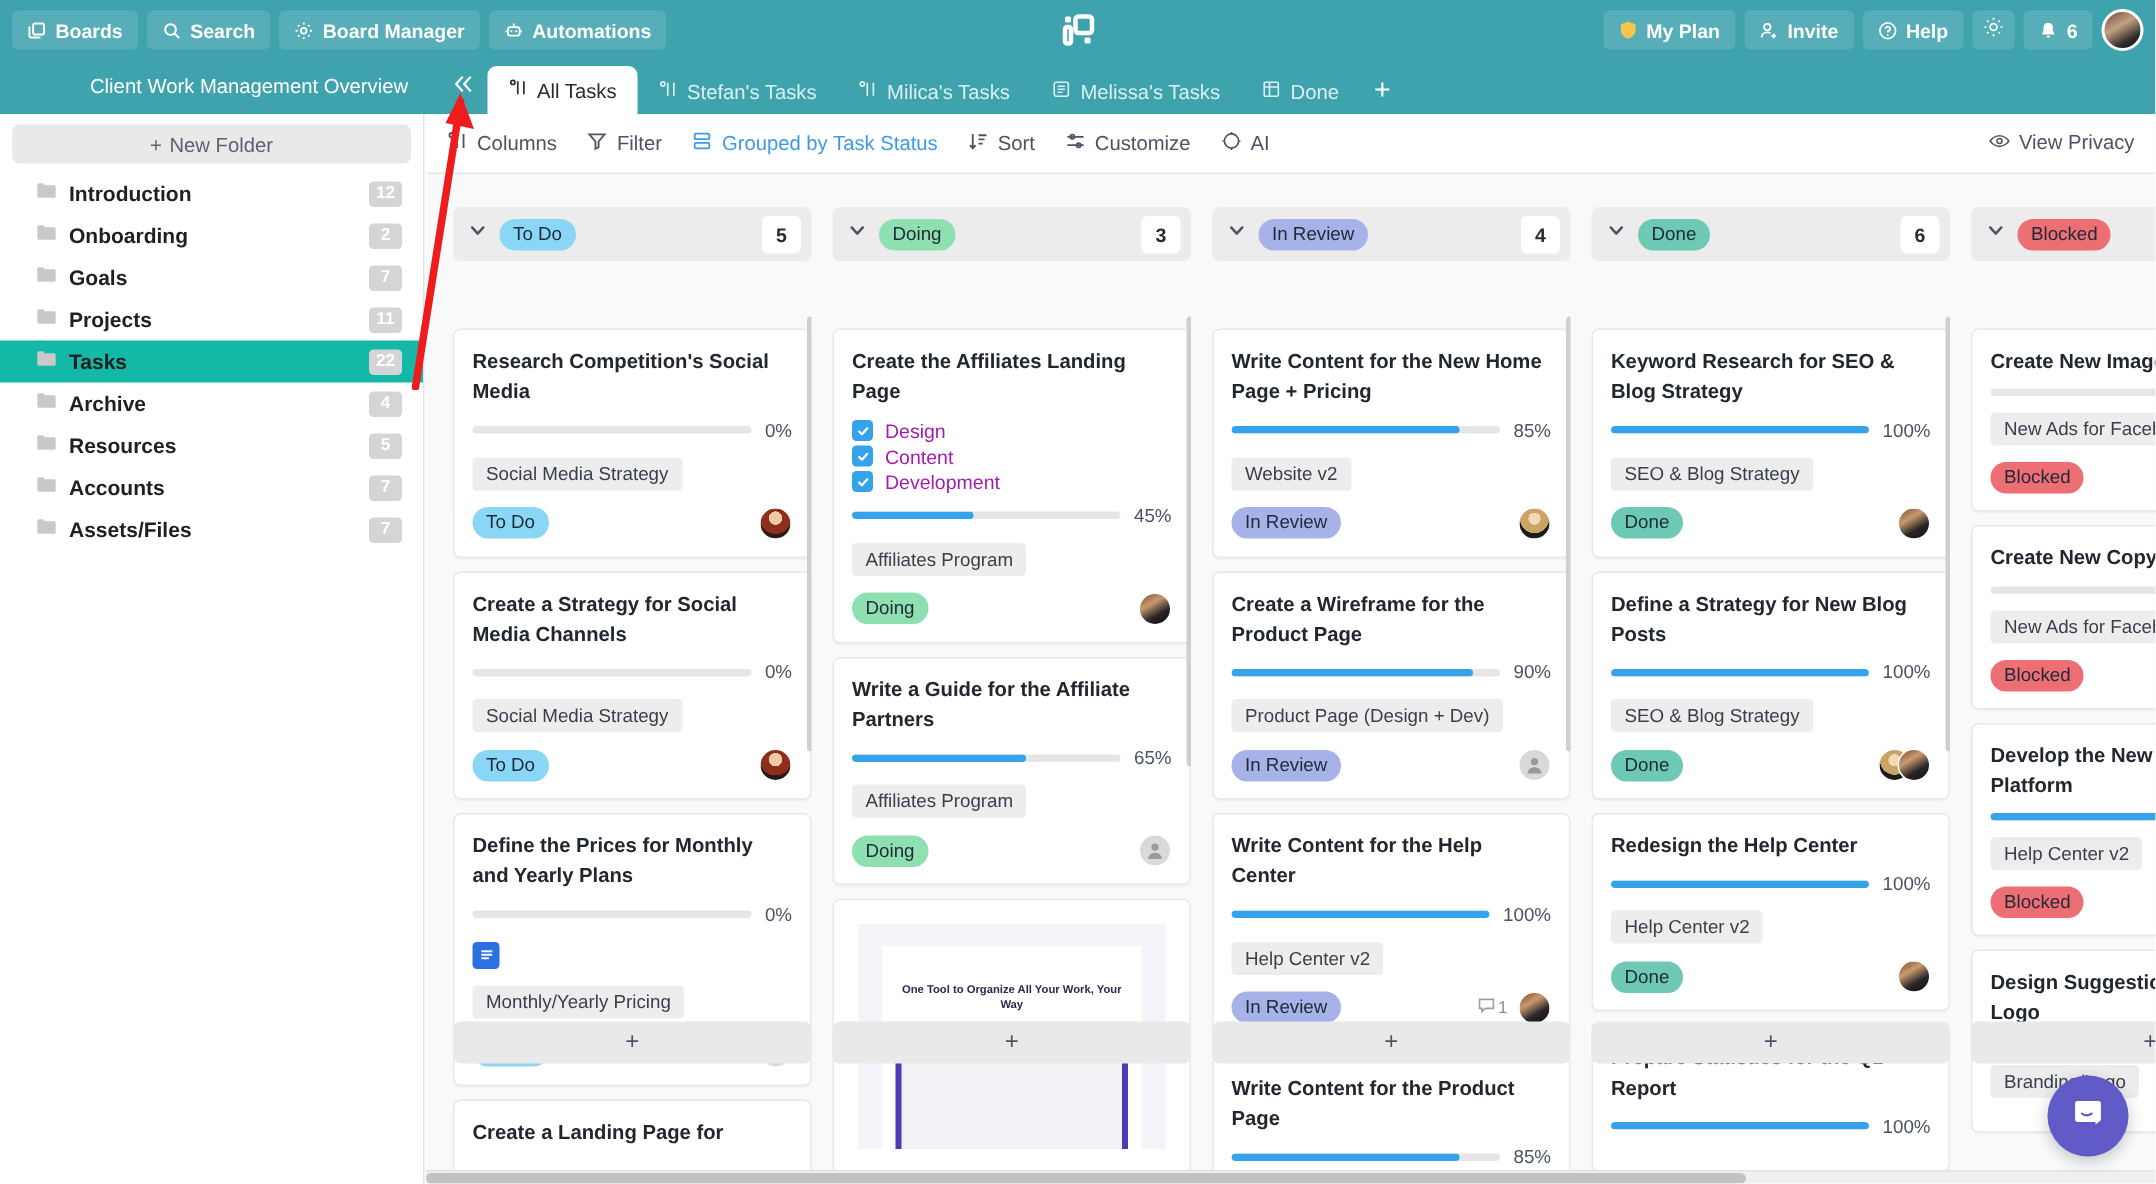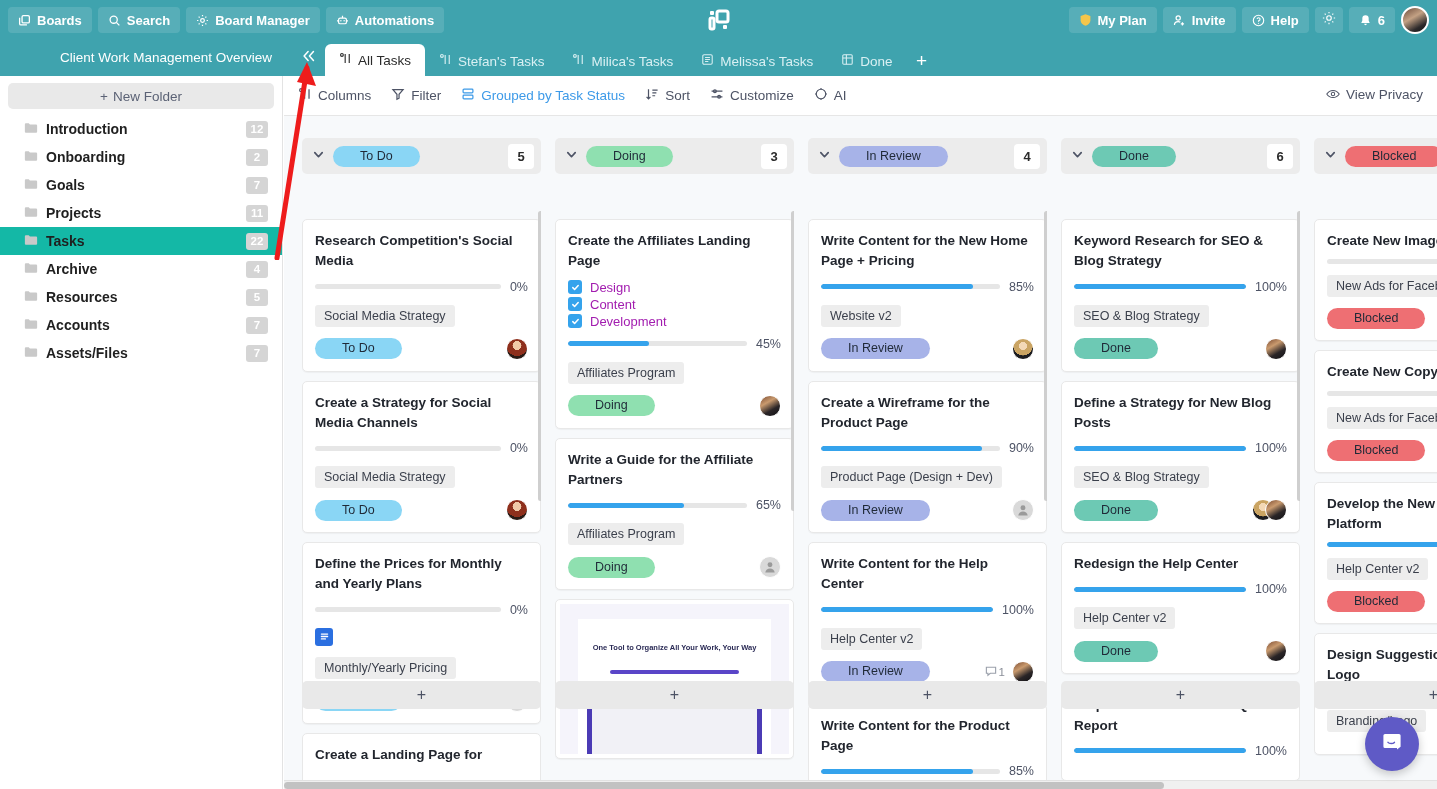--- a/index.html
+++ b/index.html
@@ -126,21 +126,21 @@
   }
   .columns { display: flex; gap: 14px; padding: 22px 0 0 18px; }
   .column { width: 239px; flex: 0 0 239px; }
 
   .col-header {
     height: 36px; background: #ececec; border-radius: 5px;
     display: flex; align-items: center; padding: 0 7px 0 10px;
   }
   .chev { width: 13px; height: 13px; margin-right: 8px; color: #4d5365; }
   .status-pill {
-    height: 21px; line-height: 21px; padding: 0 27px; border-radius: 11px;
+    height: 21px; line-height: 21px; padding: 0 9px; border-radius: 11px;
     font-size: 12.5px; color: #1f2937; white-space: nowrap;
   }
   .col-count {
     margin-left: auto; min-width: 26px; height: 25px; line-height: 25px;
     text-align: center; border-radius: 4px; background: #ffffff;
     font-size: 13px; font-weight: bold; color: #2b2b2b;
   }
 
   .cards { margin-top: 10px; position: relative; }
   .card {
@@ -175,21 +175,21 @@
   .card-foot { display: flex; align-items: center; }
   .foot-right { margin-left: auto; display: flex; align-items: center; gap: 7px; }
   .comment { display: flex; align-items: center; gap: 2px; font-size: 11.5px; color: #8b8f99; }
   .av {
     width: 22px; height: 22px; border-radius: 50%; flex: 0 0 auto;
     border: 1px solid #ffffff; background: #d4d4d4; overflow: hidden;
   }
   .av.stack { margin-left: -9px; }
   .av-group { display: flex; align-items: center; }
   .av-ph { display: flex; align-items: center; justify-content: center; }
-  .img-card { padding: 4px; overflow: hidden; }
+  .img-card { padding: 16px; overflow: hidden; }
   .img-thumb { width: 100%; height: 150px; background: #f5f4fb; position: relative; }
 
   .add-card {
     height: 28px; border-radius: 5px; background: #e9e9e9;
     display: flex; align-items: center; justify-content: center;
     color: #4d5365; font-size: 16px; cursor: pointer;
   }
   .col-body { position: relative; height: 580px; overflow: hidden; margin-top: 35px; }
   .col-scroll { position: absolute; right: -2px; top: 2px; width: 5px; border-radius: 3px; background: #cfcfcf; }
 

